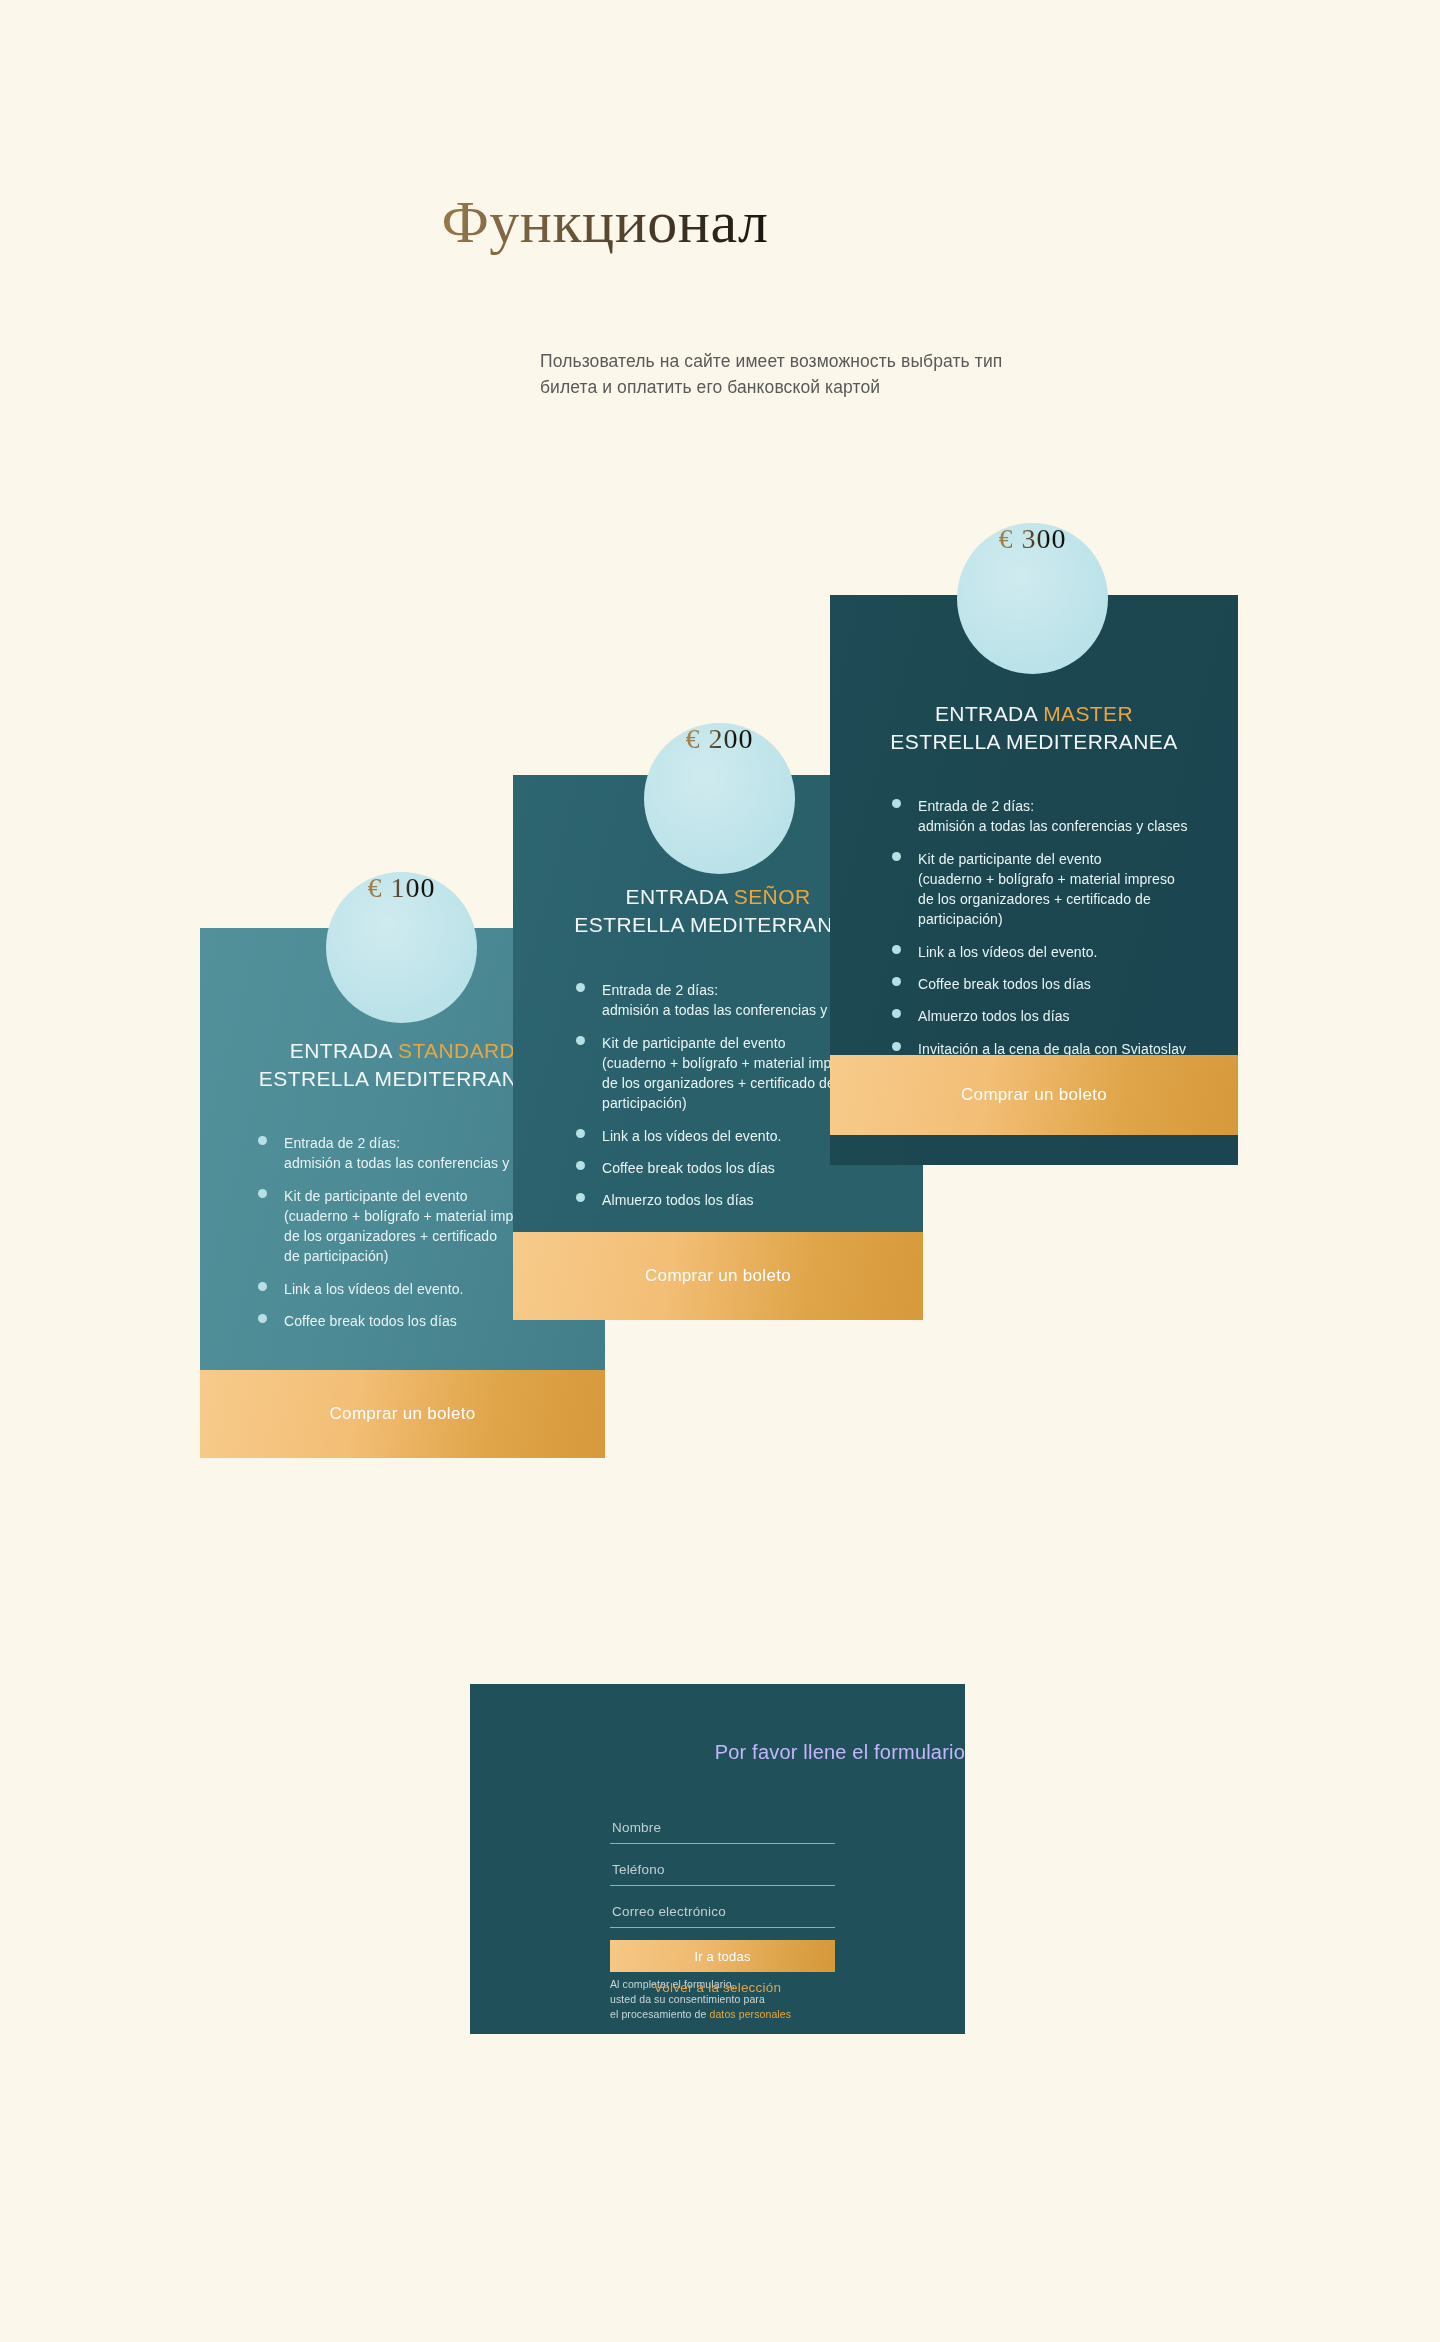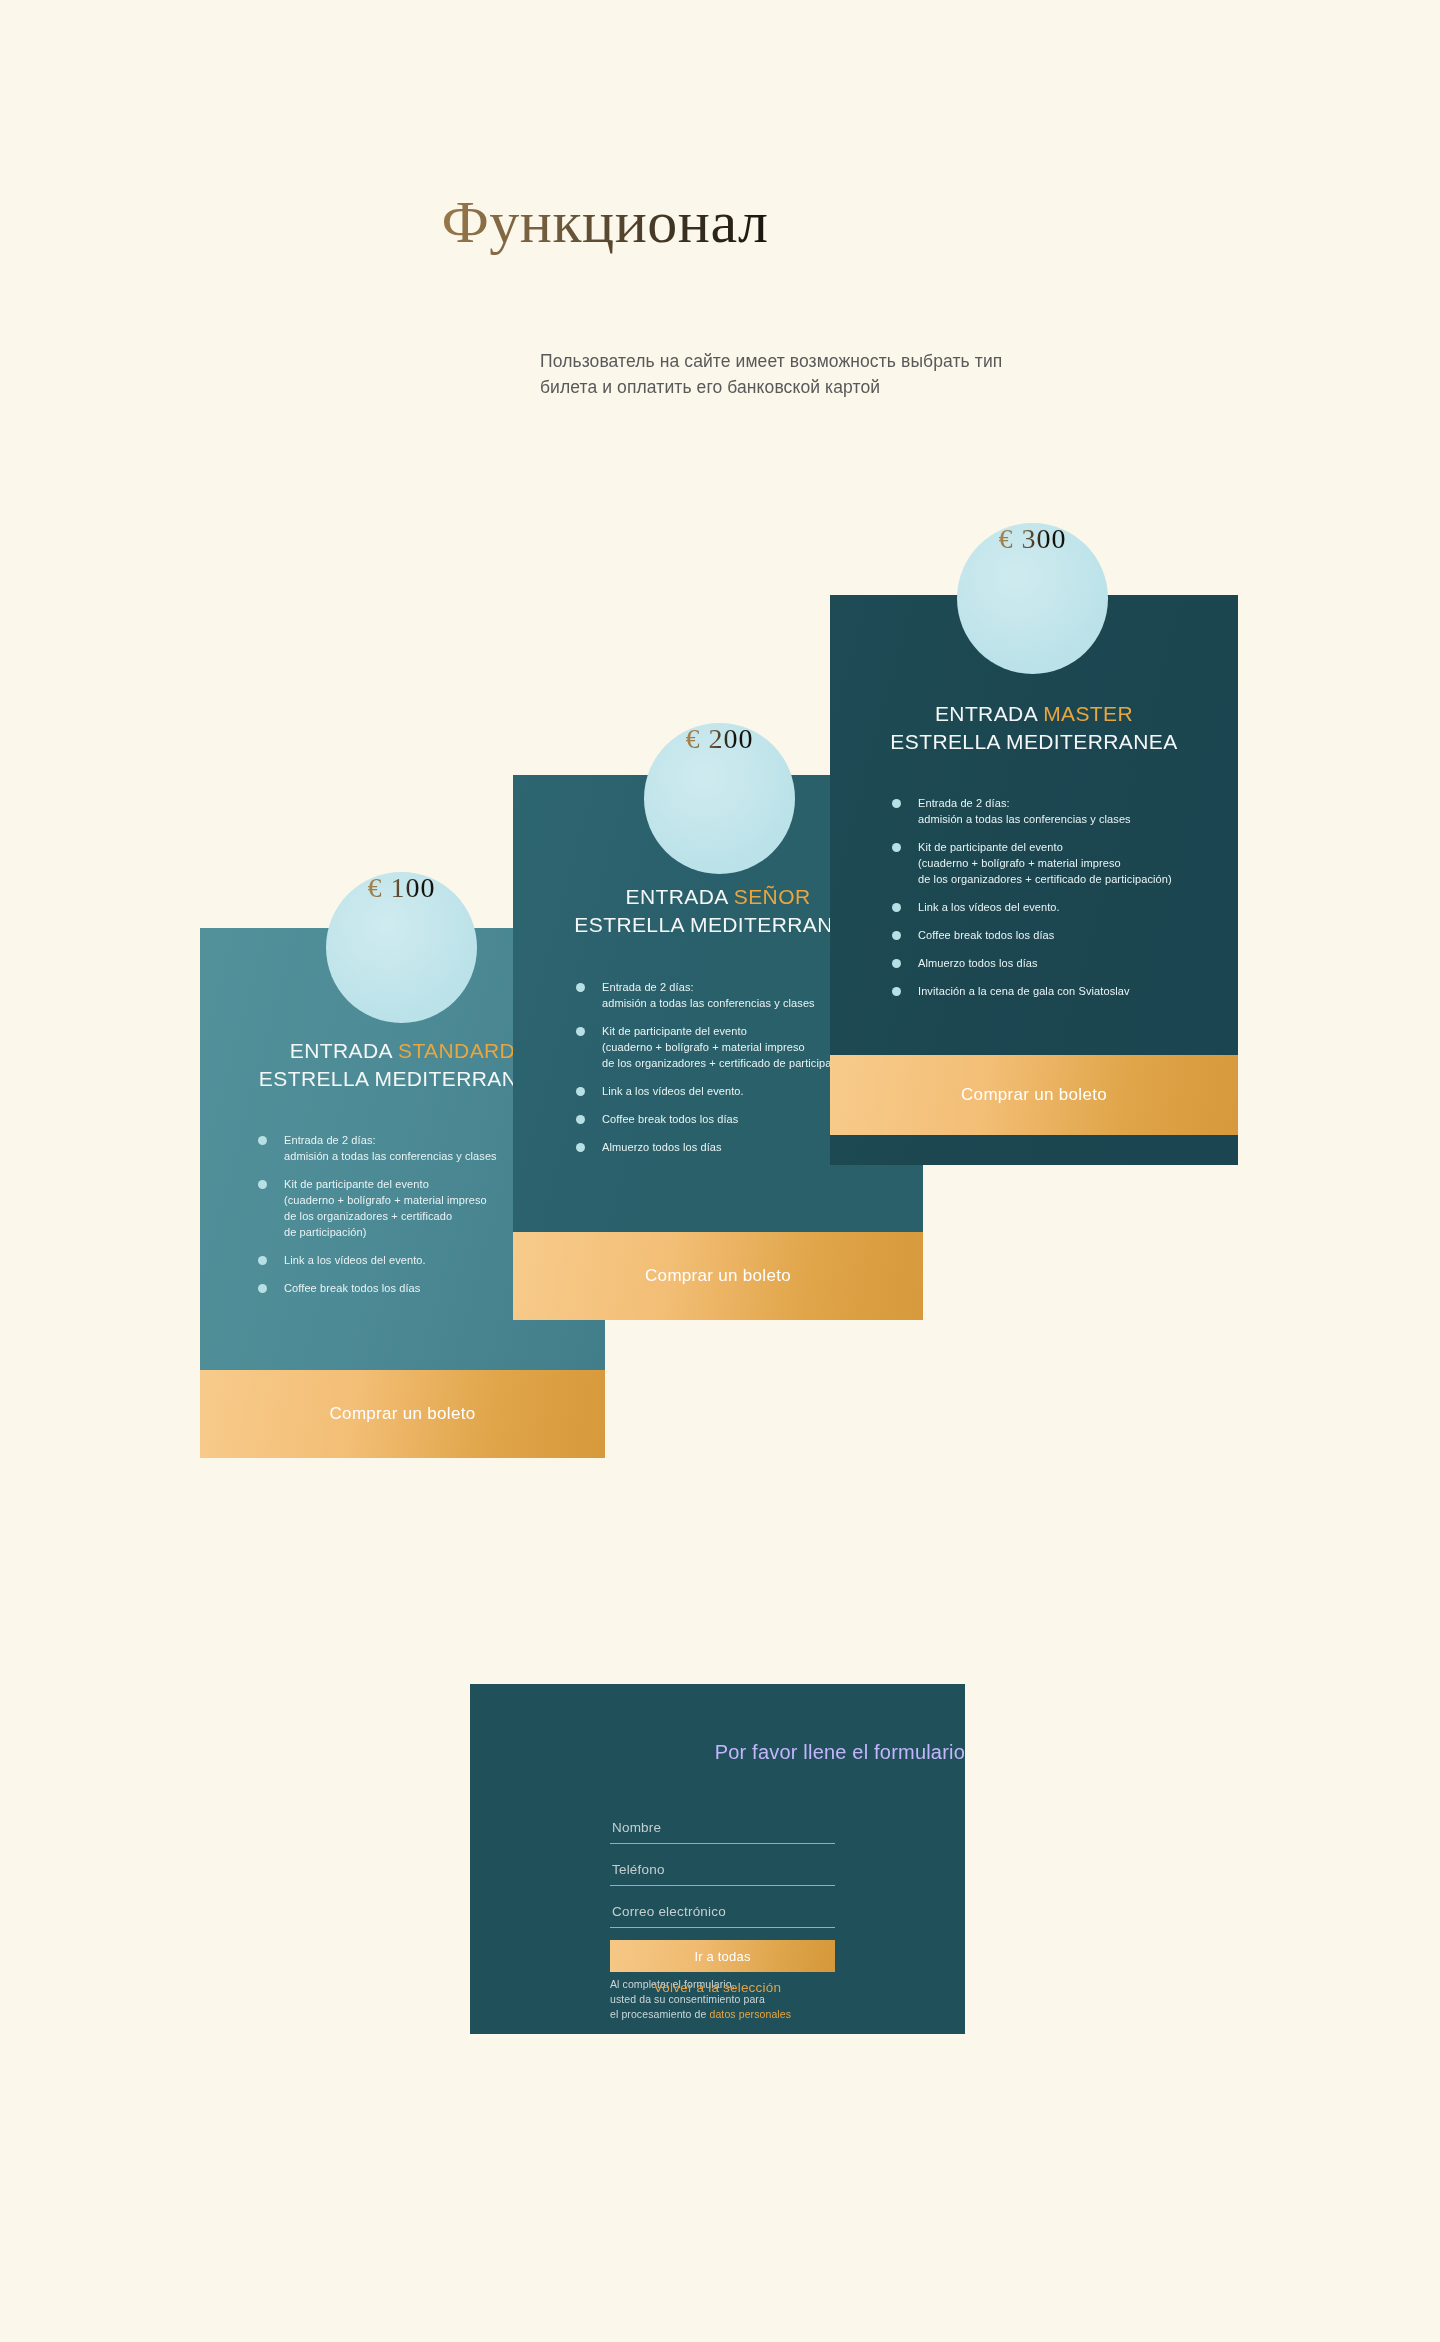--- a/index.html
+++ b/index.html
@@ -74,21 +74,21 @@
   }
   .card-title .accent { color: #E9A63F; }
 
   .feature-list {
     position: absolute;
     list-style: none;
   }
   .feature-list li {
     position: relative;
     padding-left: 26px;
-    font-size: 11px;
+    font-size: 14px;
     line-height: 1.45;
     color: #EAF4F4;
     margin-bottom: 12px;
     letter-spacing: 0.1px;
   }
   .feature-list li .dot {
     position: absolute;
     left: 0;
     top: 3px;
     width: 9px;

